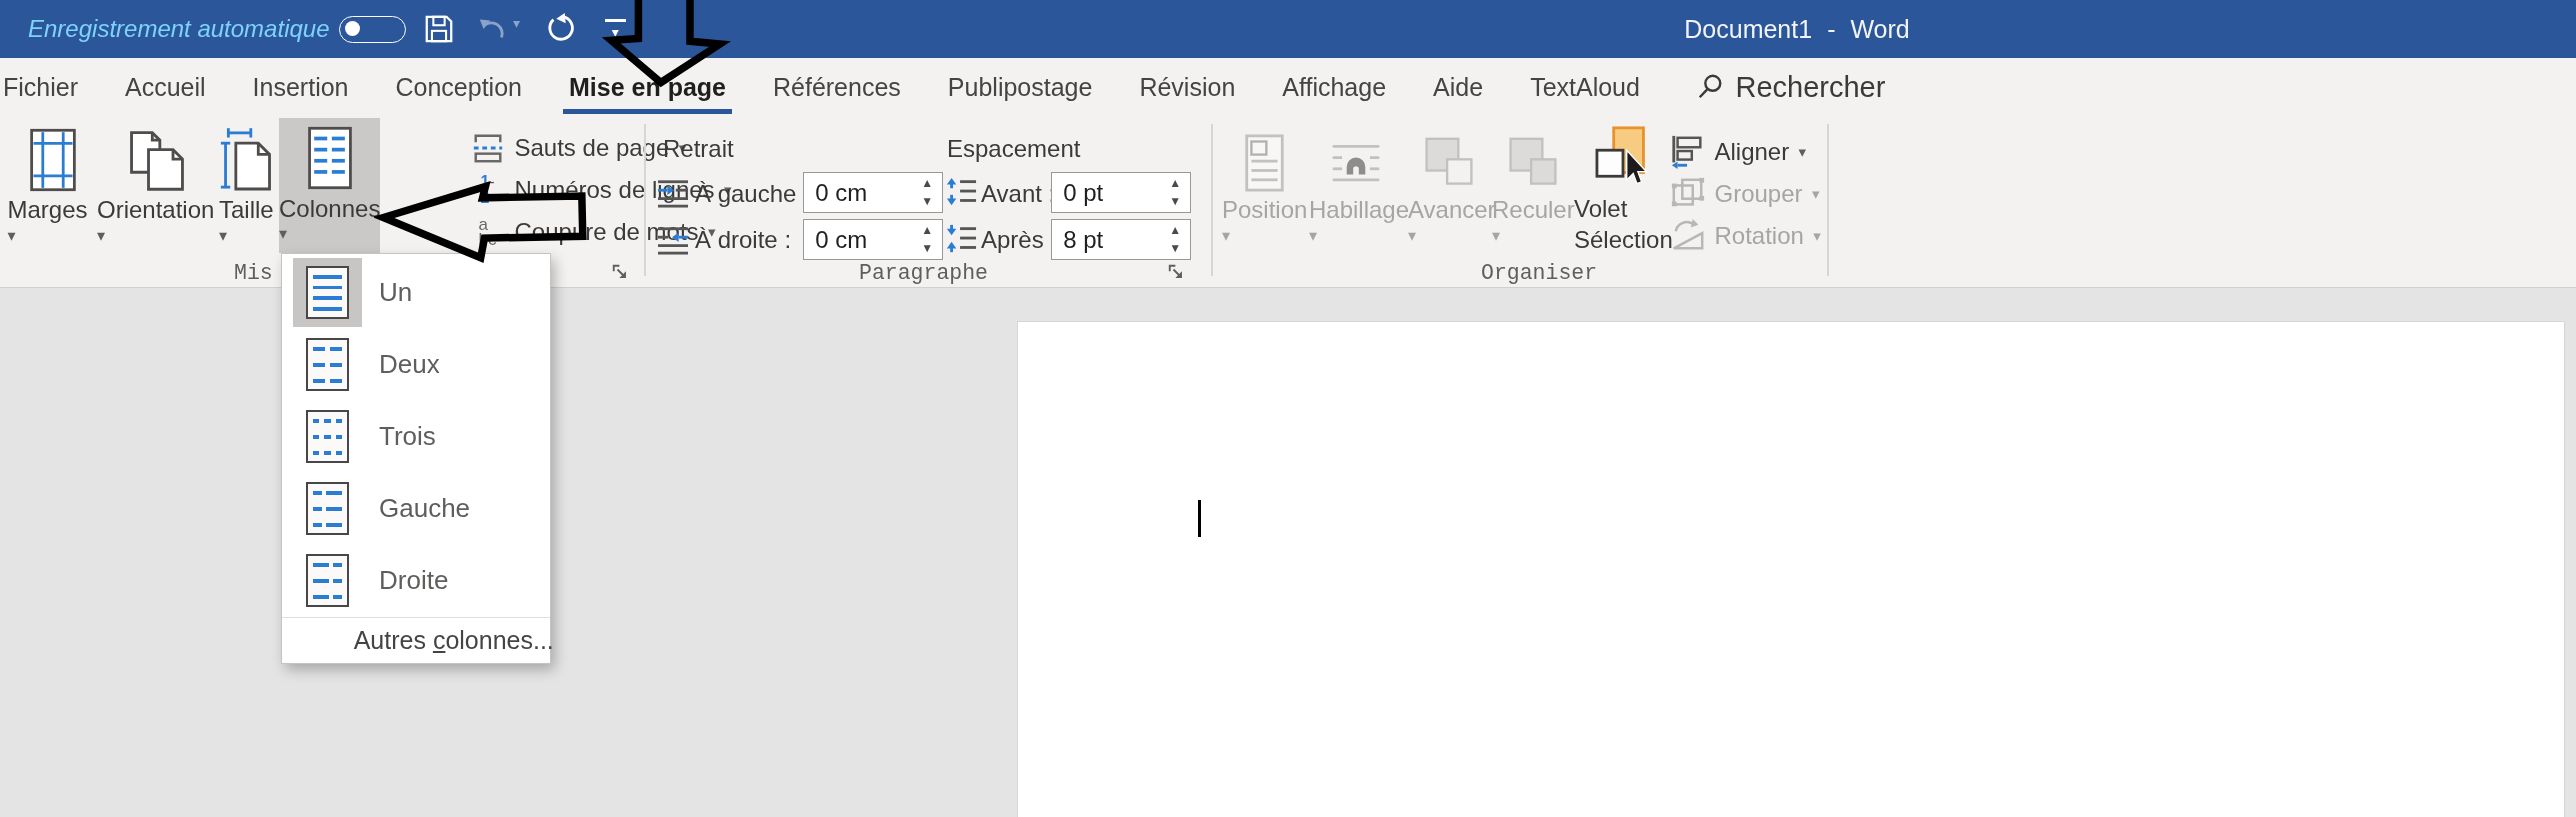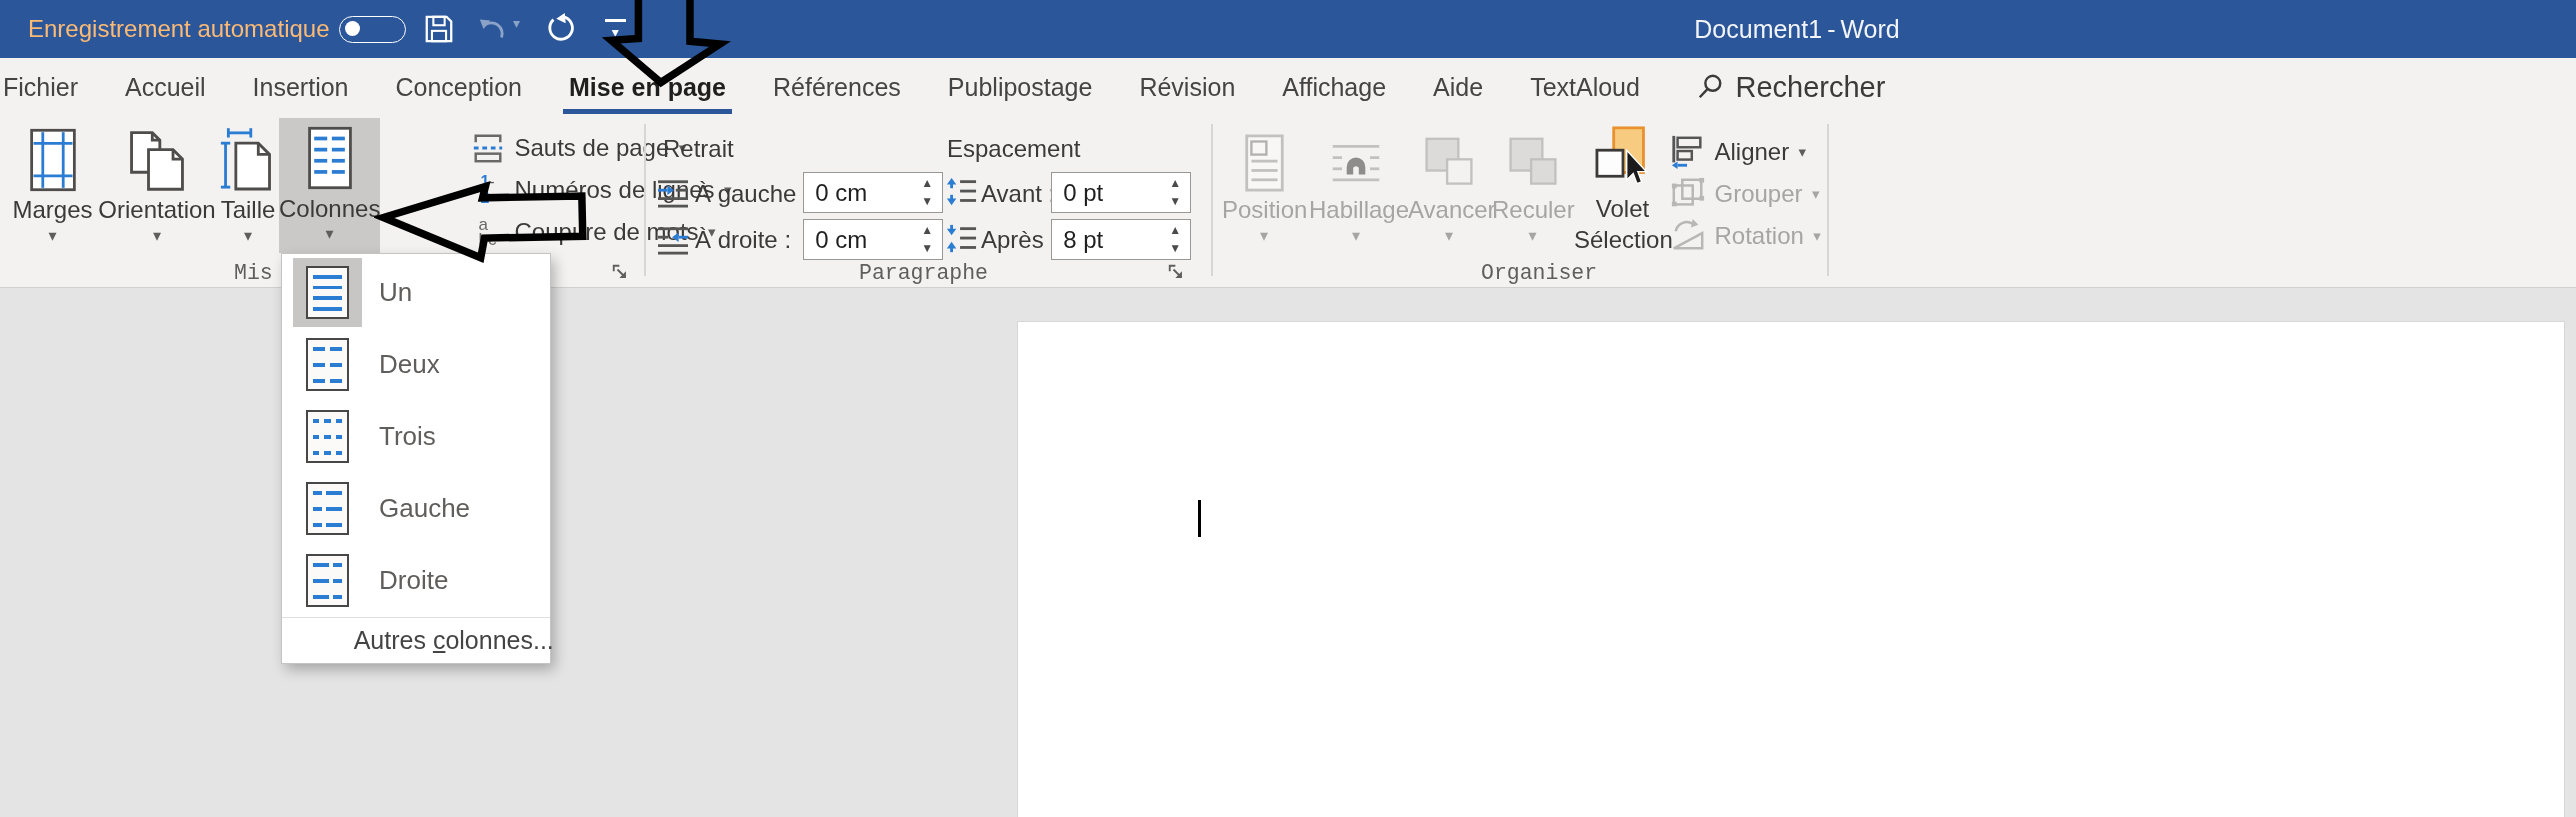--- a/index.html
+++ b/index.html
@@ -2,42 +2,42 @@
 <html style="font-size:15px"><head>
 <meta charset="utf-8">
 <style>
   * { margin:0; padding:0; box-sizing:border-box; }
   html,body { width:2576px; height:817px; overflow:hidden; }
   body { font-family:"Liberation Sans", sans-serif; position:relative; background:#fff; }
   #app { position:absolute; inset:0; width:2576px; height:817px; }
 
   
   .titlebar { position:absolute; left:0; top:0; width:2576px; height:58px; background:#2b579a; color:#fff; }
-  .autosave-label { position:absolute; left:28px; top:0; line-height:58px; font-size:24px; color:#fdba74; white-space:nowrap; }
+  .autosave-label { position:absolute; left:28px; top:0; line-height:58px; font-size:24px; color:#7dd3fc; white-space:nowrap;font-style:italic; }
   .toggle { position:absolute; left:339px; top:16px; width:67px; height:27px; border:1.9px solid #fff; border-radius:14px; }
   .toggle .knob { position:absolute; left:4.7px; top:3.7px; width:15px; height:15px; border-radius:50%; background:#fff; }
   .qat-ico { position:absolute; top:13px; }
   .qat-undo { opacity:.45; }
   .qat-chev { position:absolute; top:19px; color:#fff; font-size:14px; text-align:center; line-height:9.4px; }
   .qat-custom { position:absolute; left:605px; top:19px; width:20.6px; color:#fff; font-size:14px; text-align:center; }
   .qat-custom .bar { height:2.8px; background:#fff; margin-bottom:1.9px; }
-  .doc-title { position:absolute; left:1591px; top:0; width:412px; line-height:58px; font-size:25px; color:#f2f4f8; display:flex; justify-content:center; gap:5px; }
+  .doc-title { position:absolute; left:1591px; top:0; width:412px; line-height:58px; font-size:25px; color:#f2f4f8; display:flex; justify-content:center; gap:15px; }
 
   
   .tabrow { position:absolute; left:0; top:58px; width:2576px; height:58px; background:#f3f2f1; display:flex; align-items:stretch; padding-left:3px; }
   .tab { position:relative; line-height:58px; font-size:25px; color:#444; margin-right:47px; white-space:nowrap; }
   .tab.active { color:#1f1f1f; font-weight:700; }
   .tab.active::after { content:""; position:absolute; left:-5.6px; right:-5.6px; bottom:1.9px; height:5.6px; background:#2b579a; }
   .searchbox { display:flex; align-items:center; gap:11.2px; margin-left:9.4px; }
   .search-label { font-size:29px; color:#3b3a39; white-space:nowrap; }
 
   
   .ribbon { position:absolute; left:0; top:116px; width:2576px; height:171px; background:#f3f2f1; }
   .vsep { position:absolute; top:7.5px; height:152px; width:1.9px; background:#d8d6d4; }
-  .bigbtn { position:absolute; top:3.7px; height:140px; text-align:center; }
+  .bigbtn { position:absolute; top:3.7px; height:140px; }
   .bigbtn .bicon { height:73px; display:flex; align-items:flex-end; justify-content:center; }
   .blabel { font-size:24px; color:#3b3a39; margin-top:3.7px; white-space:nowrap; }
   .bchev { font-size:16px; color:#605e5c; margin-top:1.9px; }
   .pressed { background:#cbc9c7; }
   .rowbtn { position:absolute; height:41px; display:flex; align-items:center; font-size:24px; color:#3b3a39; white-space:nowrap; }
   .rowbtn .ricon { width:39px; display:flex; justify-content:center; margin-right:7.5px; }
   .rowbtn .rchev { font-size:15px; color:#605e5c; margin-left:9.4px; }
   .grplabel { position:absolute; top:145px; font-size:21.5px; color:#605e5c; white-space:nowrap;font-family:Liberation Mono, monospace; }
   .launcher { position:absolute; top:146px; width:20.6px; height:20.6px; }
   .heading { position:absolute; top:19px; font-size:24px; color:#3b3a39; }

